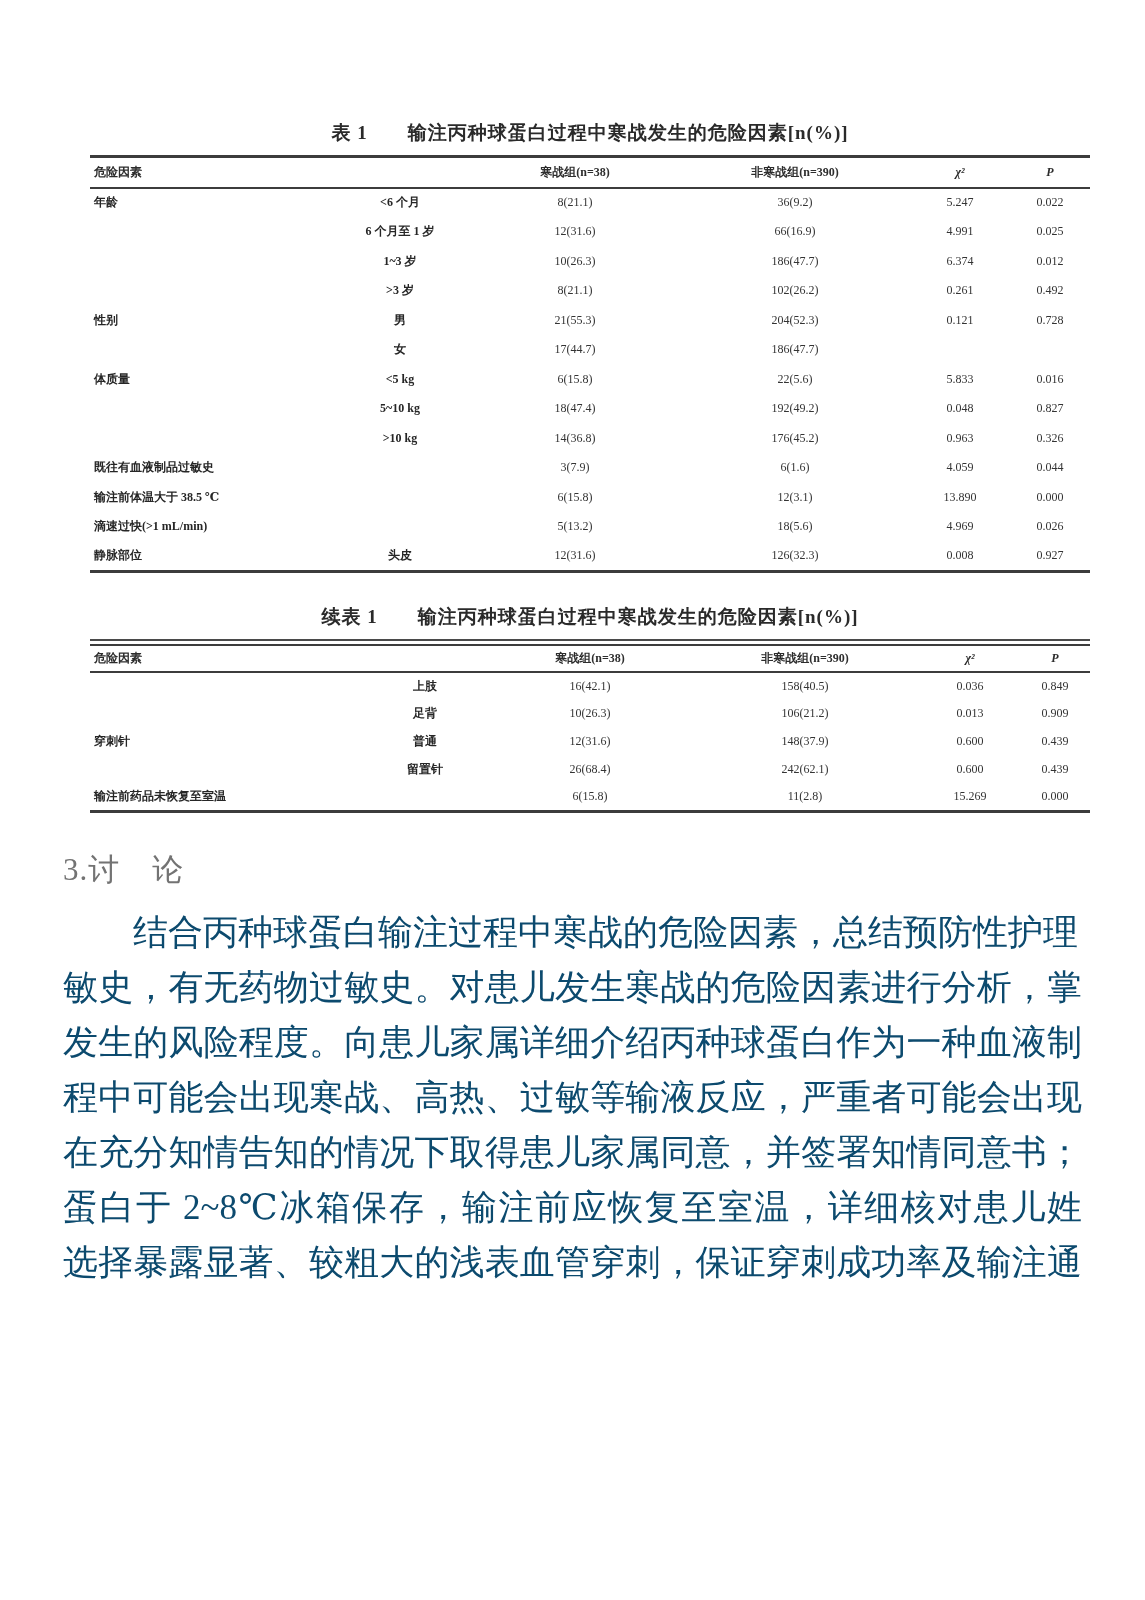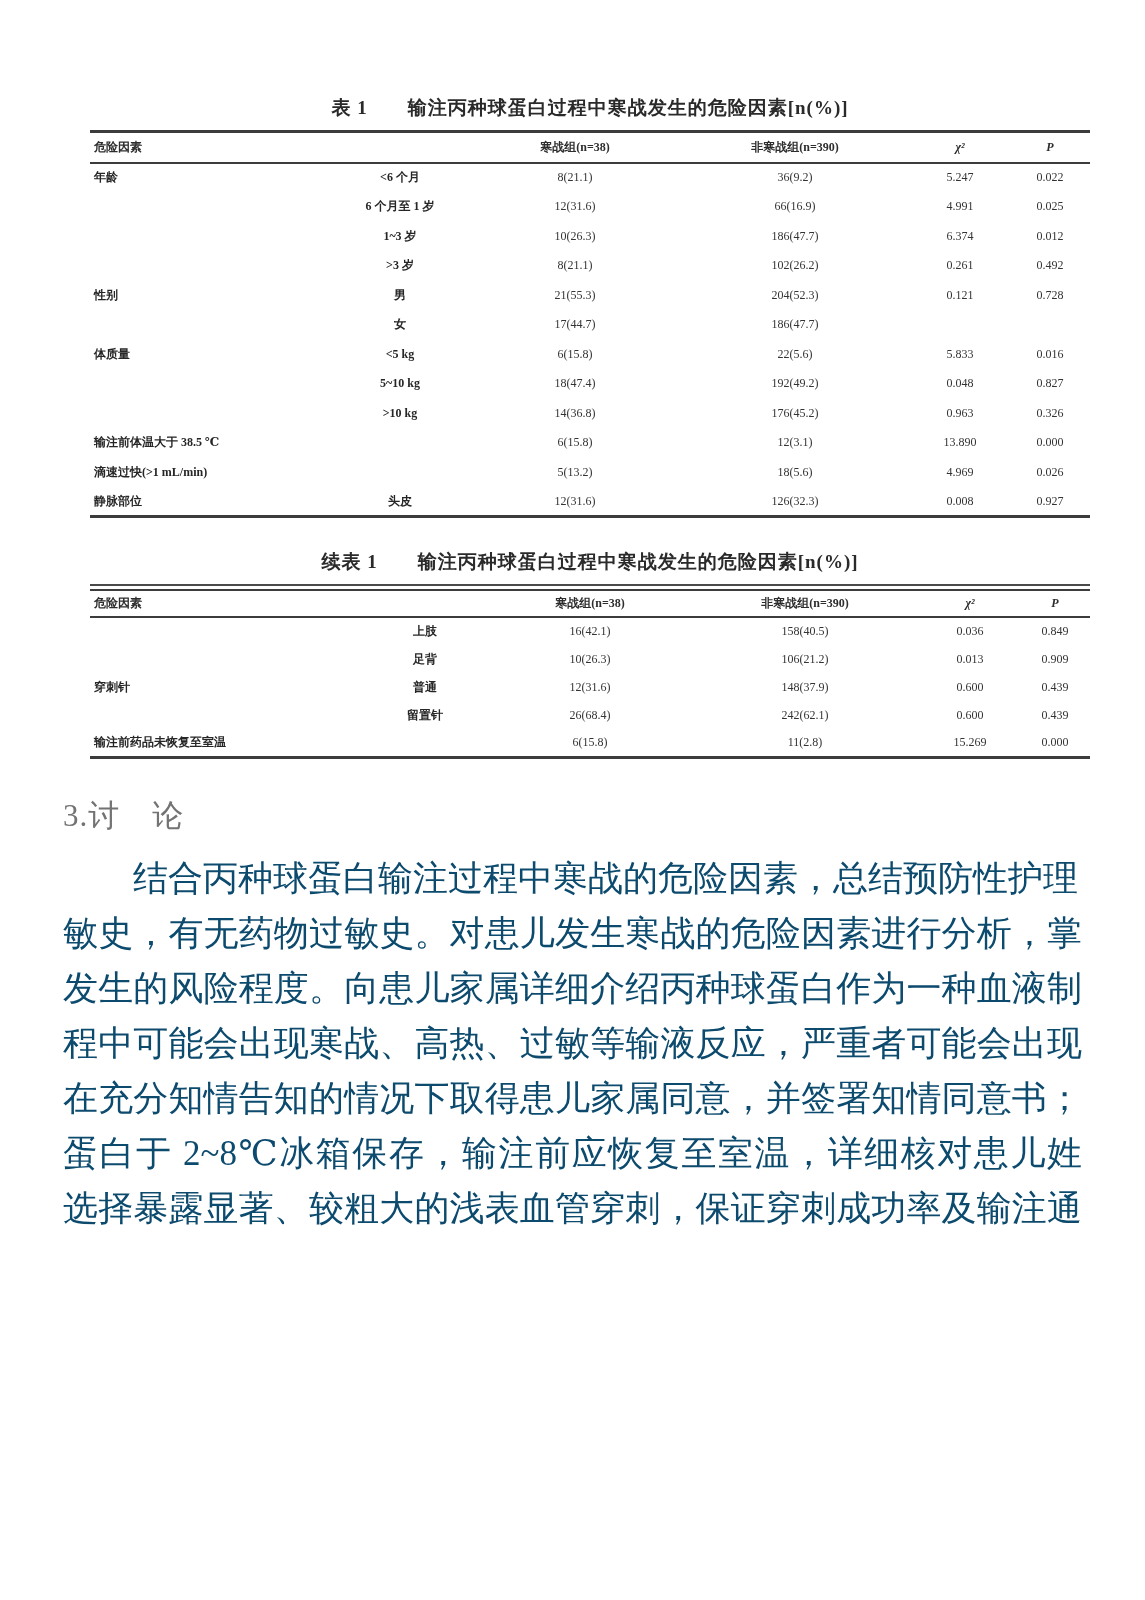--- a/index.html
+++ b/index.html
@@ -4,21 +4,21 @@
 <style>
   * { margin: 0; padding: 0; box-sizing: border-box; }
   html, body { background: #ffffff; }
   body {
     width: 1145px; height: 1600px;
     font-family: "Liberation Serif", "DejaVu Serif", serif;
     color: #1f1f1f;
     overflow: hidden;
     position: relative;
   }
-  .page { width: 1145px; height: 1600px; padding-top: 95px; }
+  .page { width: 1145px; height: 1600px; padding-top: 120px; }
 
   
   .tbl-block { width: 1000px; margin-left: 90px; }
   .tbl-caption {
     text-align: center;
     font-weight: bold;
     font-size: 19px;
     color: #2a2a2a;
     letter-spacing: 1px;
     margin-bottom: 9px;
@@ -184,20 +184,28 @@
           </tr>
           <tr>
             <td class="c-factor"></td>
             <td class="c-sub">&gt;10 kg</td>
             <td class="c-num">14(36.8)</td>
             <td class="c-num">176(45.2)</td>
             <td class="c-num">0.963</td>
             <td class="c-num">0.326</td>
           </tr>
           <tr>
+            <td class="c-factor">既往有血液制品过敏史</td>
+            <td class="c-sub"></td>
+            <td class="c-num">3(7.9)</td>
+            <td class="c-num">6(1.6)</td>
+            <td class="c-num">4.059</td>
+            <td class="c-num">0.044</td>
+          </tr>
+          <tr>
             <td class="c-factor">输注前体温大于 38.5 ℃</td>
             <td class="c-sub"></td>
             <td class="c-num">6(15.8)</td>
             <td class="c-num">12(3.1)</td>
             <td class="c-num">13.890</td>
             <td class="c-num">0.000</td>
           </tr>
           <tr>
             <td class="c-factor">滴速过快(&gt;1 mL/min)</td>
             <td class="c-sub"></td>

